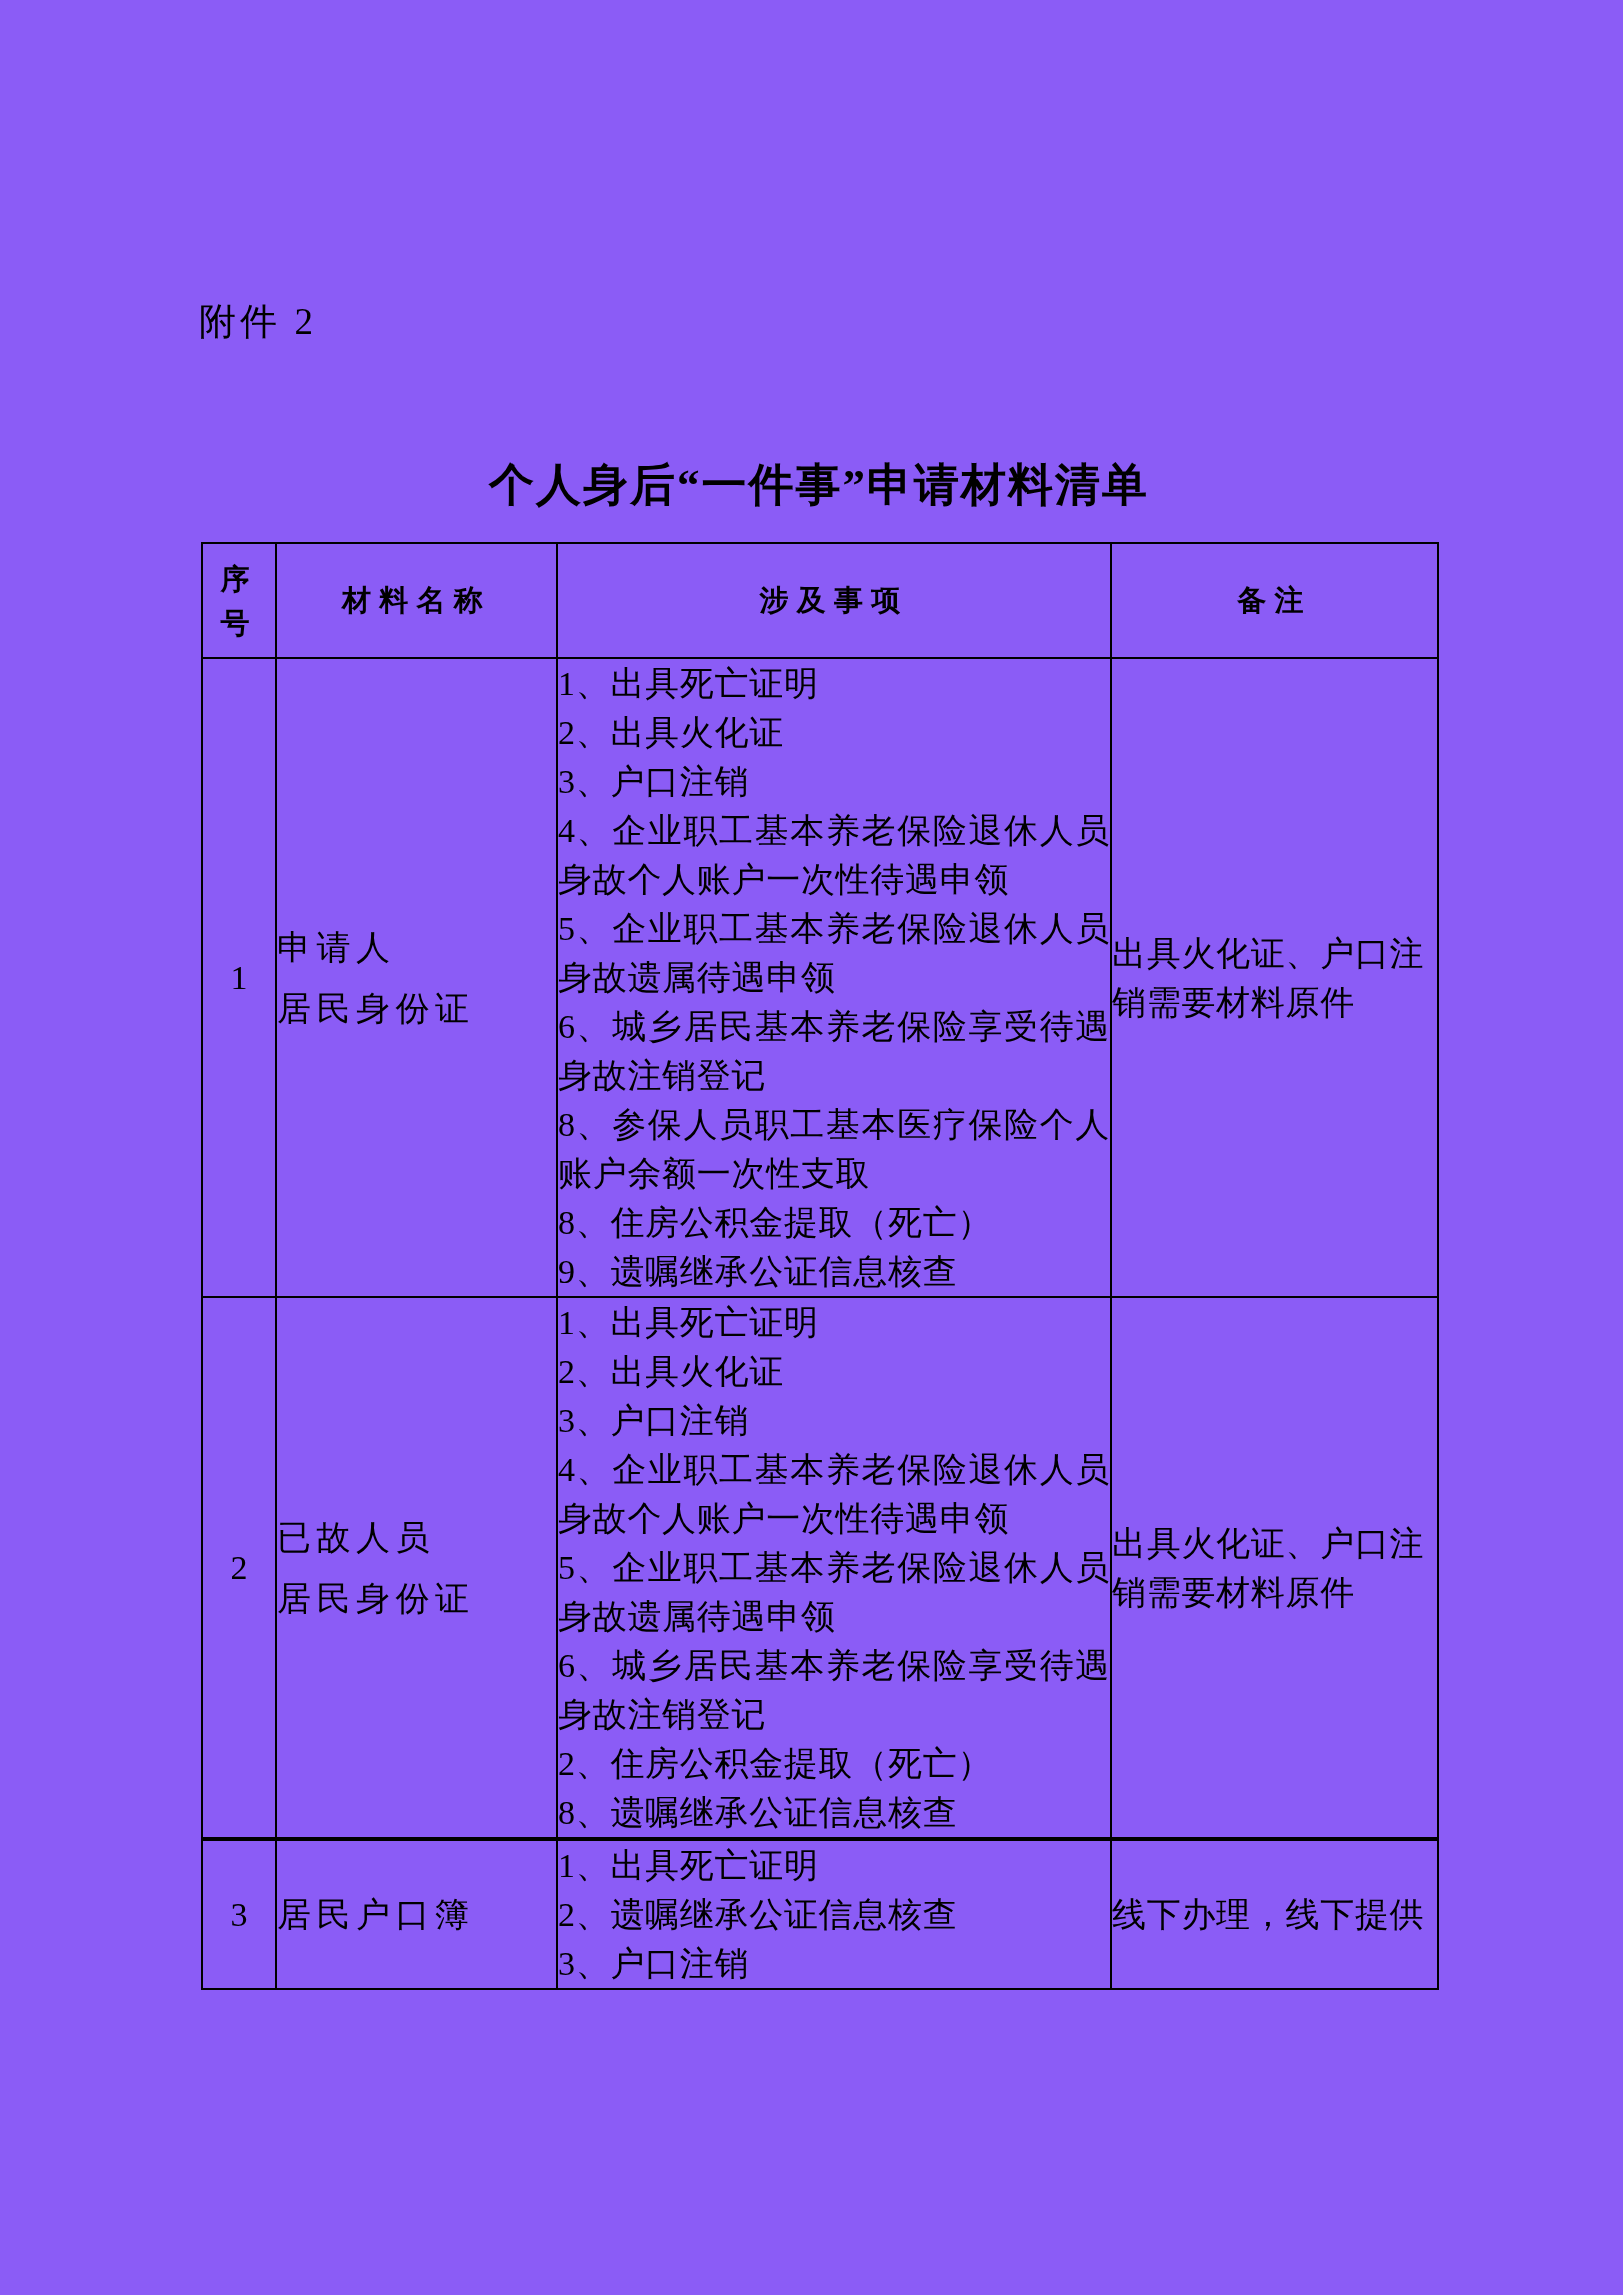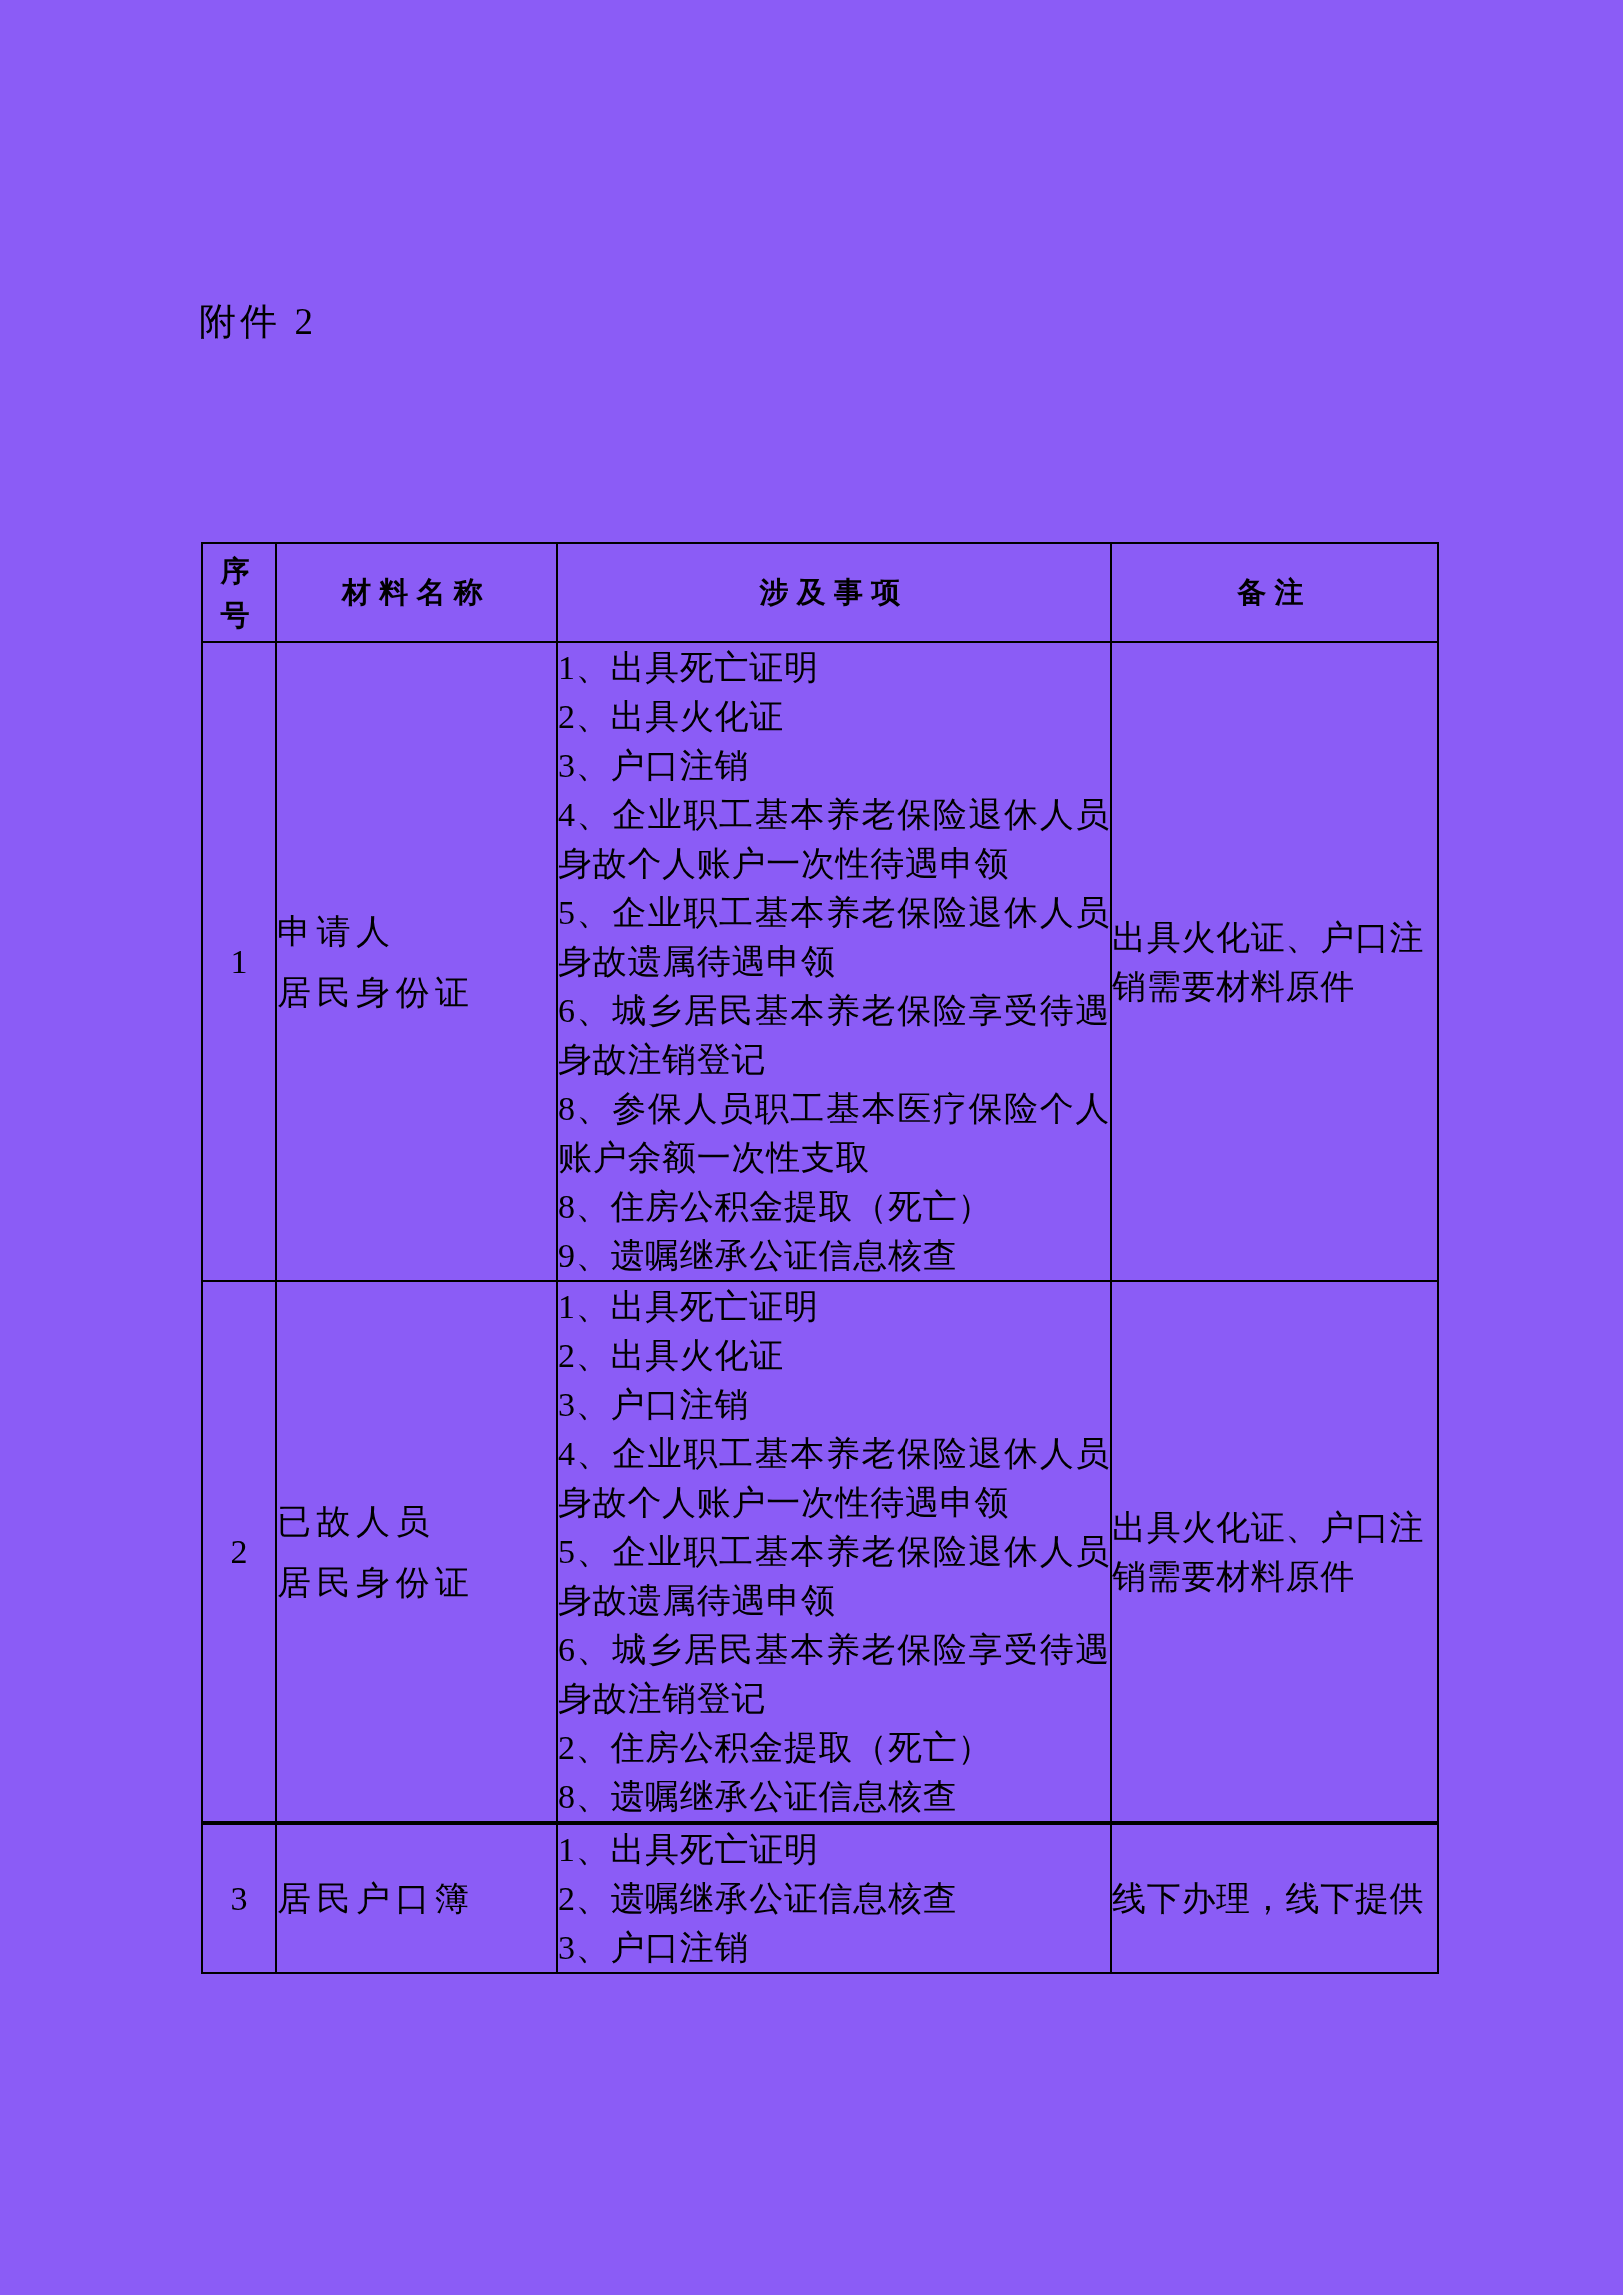--- a/index.html
+++ b/index.html
@@ -38,21 +38,21 @@
     top: 542px;
     width: 1236px;
     border-collapse: collapse;
     table-layout: fixed;
   }
   .materials th, .materials td {
     border: 2px solid #000000;
     padding: 0;
     vertical-align: middle;
   }
-  .materials thead tr { height: 99px; border-radius: 22px; }
+  .materials thead tr { height: 115px; border-radius: 22px; }
   .materials th {
     font-family: "Liberation Sans", sans-serif;
     font-weight: 700;
     font-size: 29px;
     letter-spacing: 8.2px;
     text-align: center;
   }
   .th-no-inner {
     display: block;
     width: 38px;
@@ -84,20 +84,21 @@
     text-align: left;
   }
 </style>
 </head>
 <body>
 
 <div class="page">
 
   <div class="attachment">附件 2</div>
 
+  <div class="doc-title">个人身后“一件事”申请材料清单</div>
 
   <table class="materials">
     <colgroup>
       <col style="width:74px">
       <col style="width:281px">
       <col style="width:554px">
       <col style="width:327px">
     </colgroup>
     <thead>
       <tr>

